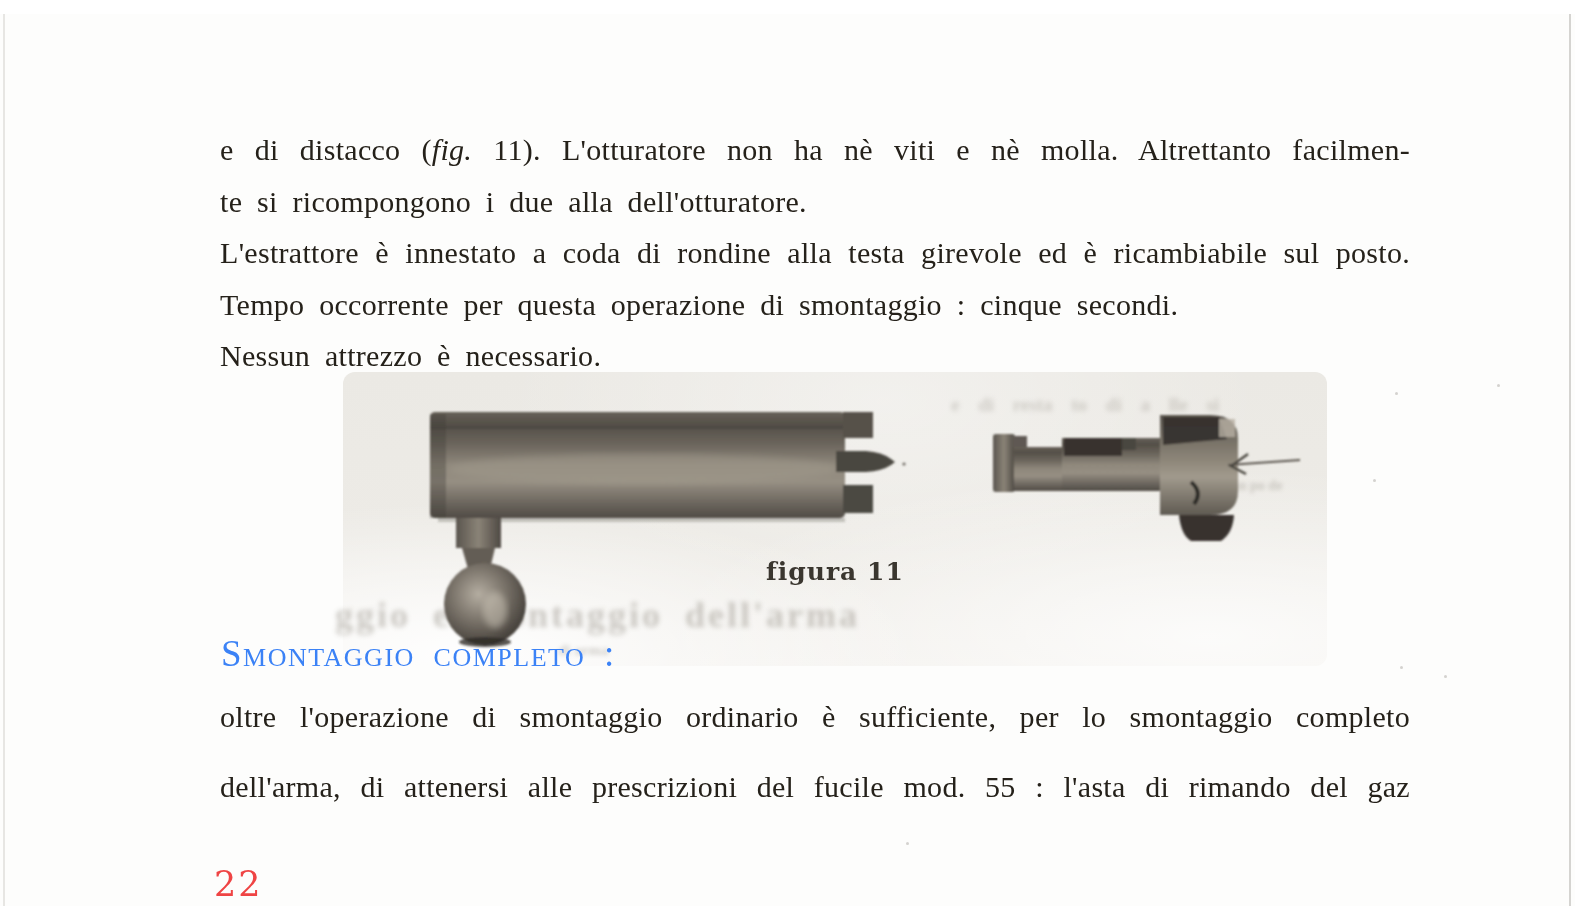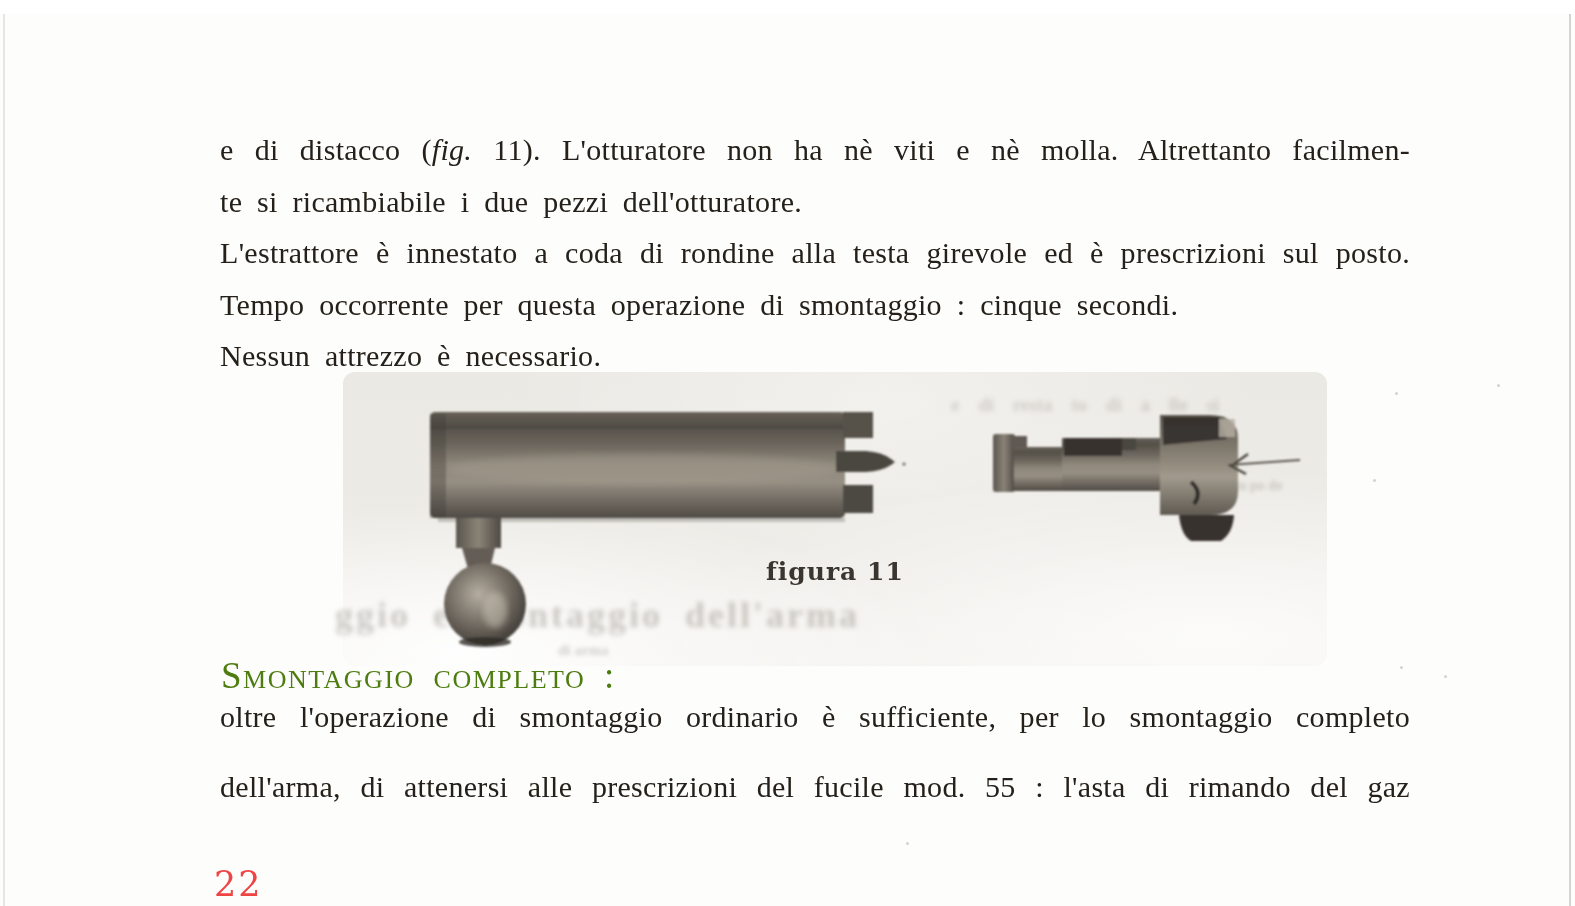--- a/index.html
+++ b/index.html
@@ -8,22 +8,22 @@
   .edge{position:absolute;top:0;bottom:0;}
   .edge.left{left:3px;width:2px;background:#e7e6e3;}
   .edge.right{left:1569px;width:2px;background:#d5d4d1;}
 
   .line{position:absolute;left:220px;width:1190px;font-size:30px;line-height:34px;
         letter-spacing:0.3px;}
   .nj{white-space:nowrap;word-spacing:7px;}
   .just{text-align:justify;text-align-last:justify;word-spacing:2px;}
   .it{font-style:italic;}
 
-  .heading{position:absolute;left:221px;top:642px;font-variant:small-caps;font-size:37px;
-           line-height:40px;letter-spacing:1.5px;word-spacing:8px;white-space:nowrap;color:#4d7c0f;}
+  .heading{position:absolute;left:221px;top:620px;font-variant:small-caps;font-size:37px;
+           line-height:40px;letter-spacing:1.5px;word-spacing:8px;white-space:nowrap;color:#3b82f6;}
 
   .figure{position:absolute;left:343px;top:358px;width:984px;height:294px;border-radius:12px;
           background:
             radial-gradient(ellipse at 12% 96%, rgba(255,255,255,0.95), rgba(255,255,255,0) 38%),
             radial-gradient(ellipse at 88% 90%, rgba(255,255,255,0.75), rgba(255,255,255,0) 45%),
             radial-gradient(ellipse at 55% 10%, rgba(255,255,255,0.35), rgba(255,255,255,0) 50%),
             linear-gradient(180deg,#ebe9e4 0%,#edebe6 55%,#f3f1ed 100%);}
   .figure svg{position:absolute;left:0;top:0;}
   .caption{position:absolute;left:423px;top:185px;font-size:25px;font-weight:bold;
            letter-spacing:1px;color:#3a362f;font-family:"DejaVu Serif",serif;white-space:nowrap;}
@@ -41,22 +41,22 @@
   .speck{position:absolute;width:3px;height:3px;border-radius:50%;background:#b9b6b0;opacity:0.6;}
 </style>
 </head>
 <body>
 
 <div class="page">
   <div class="edge left"></div>
   <div class="edge right"></div>
 
   <div class="line just" style="top:119px"><span>e di distacco (</span><span class="it">fig.</span><span> 11). L'otturatore non ha nè viti e nè molla. Altrettanto facilmen-</span></div>
-  <div class="line nj" style="top:171px">te si ricambiabile i due pezzi dell'otturatore.</div>
-  <div class="line just" style="top:222px">L'estrattore è innestato a coda di rondine alla testa girevole ed è prescrizioni sul posto.</div>
+  <div class="line nj" style="top:171px">te si ricompongono i due alla dell'otturatore.</div>
+  <div class="line just" style="top:222px">L'estrattore è innestato a coda di rondine alla testa girevole ed è ricambiabile sul posto.</div>
   <div class="line nj" style="top:325px">Nessun attrezzo è necessario.</div>
   <div class="line nj" style="top:274px">Tempo occorrente per questa operazione di smontaggio : cinque secondi.</div>
 
   <div class="figure">
     <div class="ghost topright">e di resta to di a lle si</div>
     <div class="ghost big">ggio e montaggio dell'arma</div>
     <div class="ghost small">di arma</div>
     <div class="ghost right">un po de</div>
 
     <svg width="984" height="294" viewBox="0 0 984 294">

